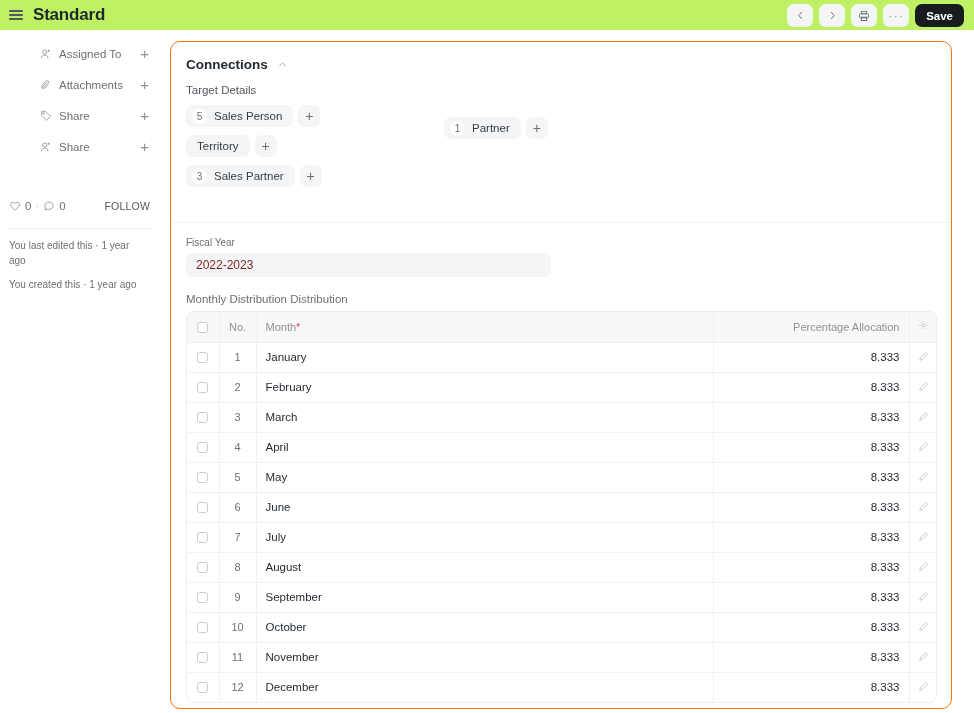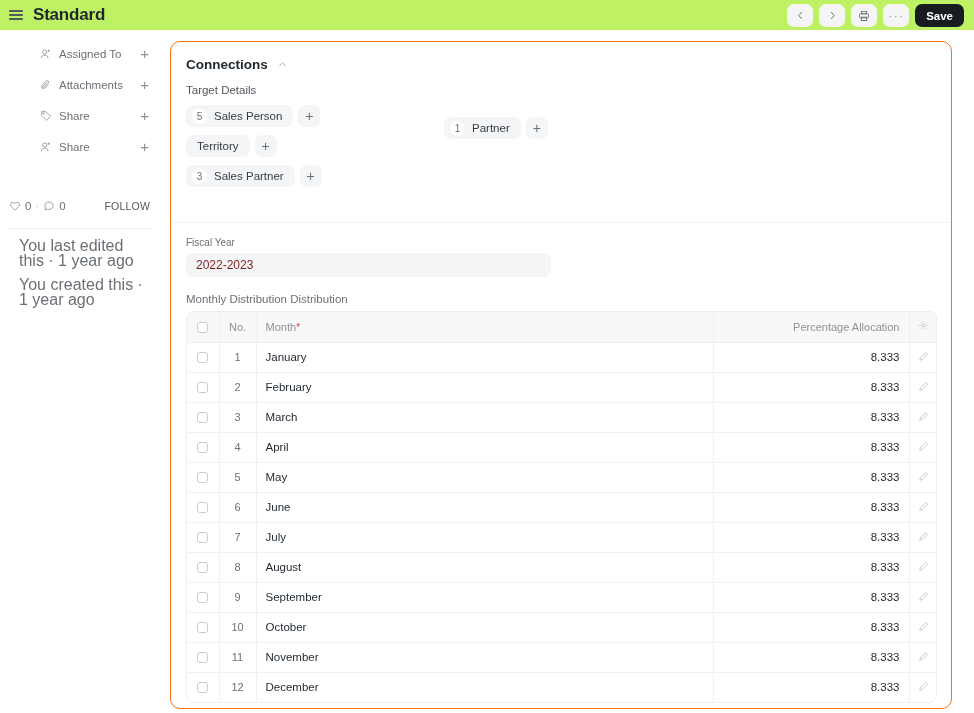--- a/index.html
+++ b/index.html
@@ -50,21 +50,21 @@
   .side-row .plus { color: #8d9196; font-size: 15px; line-height: 1; padding-right: 3px; }
 
   .stats-row {
     display: flex; align-items: center; height: 28px; margin-top: 30px;
     padding: 0 10px 0 9px; font-size: 11.5px; color: #6b7075;
   }
   .stats-row .grp { display: flex; align-items: center; gap: 4px; }
   .stats-row .dot { color: #c2c6ca; margin: 0 4px; }
   .follow { margin-left: auto; font-size: 10.5px; color: #52575c; letter-spacing: .2px; cursor: pointer; }
   .side-div { height: 1px; background: #f0f1f2; margin: 8px 9px 0 9px; }
-  .side-note { font-size: 16px; color: #6b7075; line-height: 15px; padding: 9px 14px 0 9px; margin-left: 10px; }
+  .side-note { font-size: 10px; color: #6b7075; line-height: 15px; padding: 9px 14px 0 9px; }
 
   
   .card {
     position: absolute; left: 170px; top: 41px; width: 782px; height: 668px;
     background: #ffffff; border: 1px solid #f97316; border-radius: 10px;
     overflow: hidden;
   }
   .sec-head { display: flex; align-items: center; gap: 9px; padding: 15px 0 0 15px; }
   .sec-title { font-size: 13.5px; font-weight: bold; color: #1f272e; }
   .chev { color: #9a9fa4; display: flex; }

